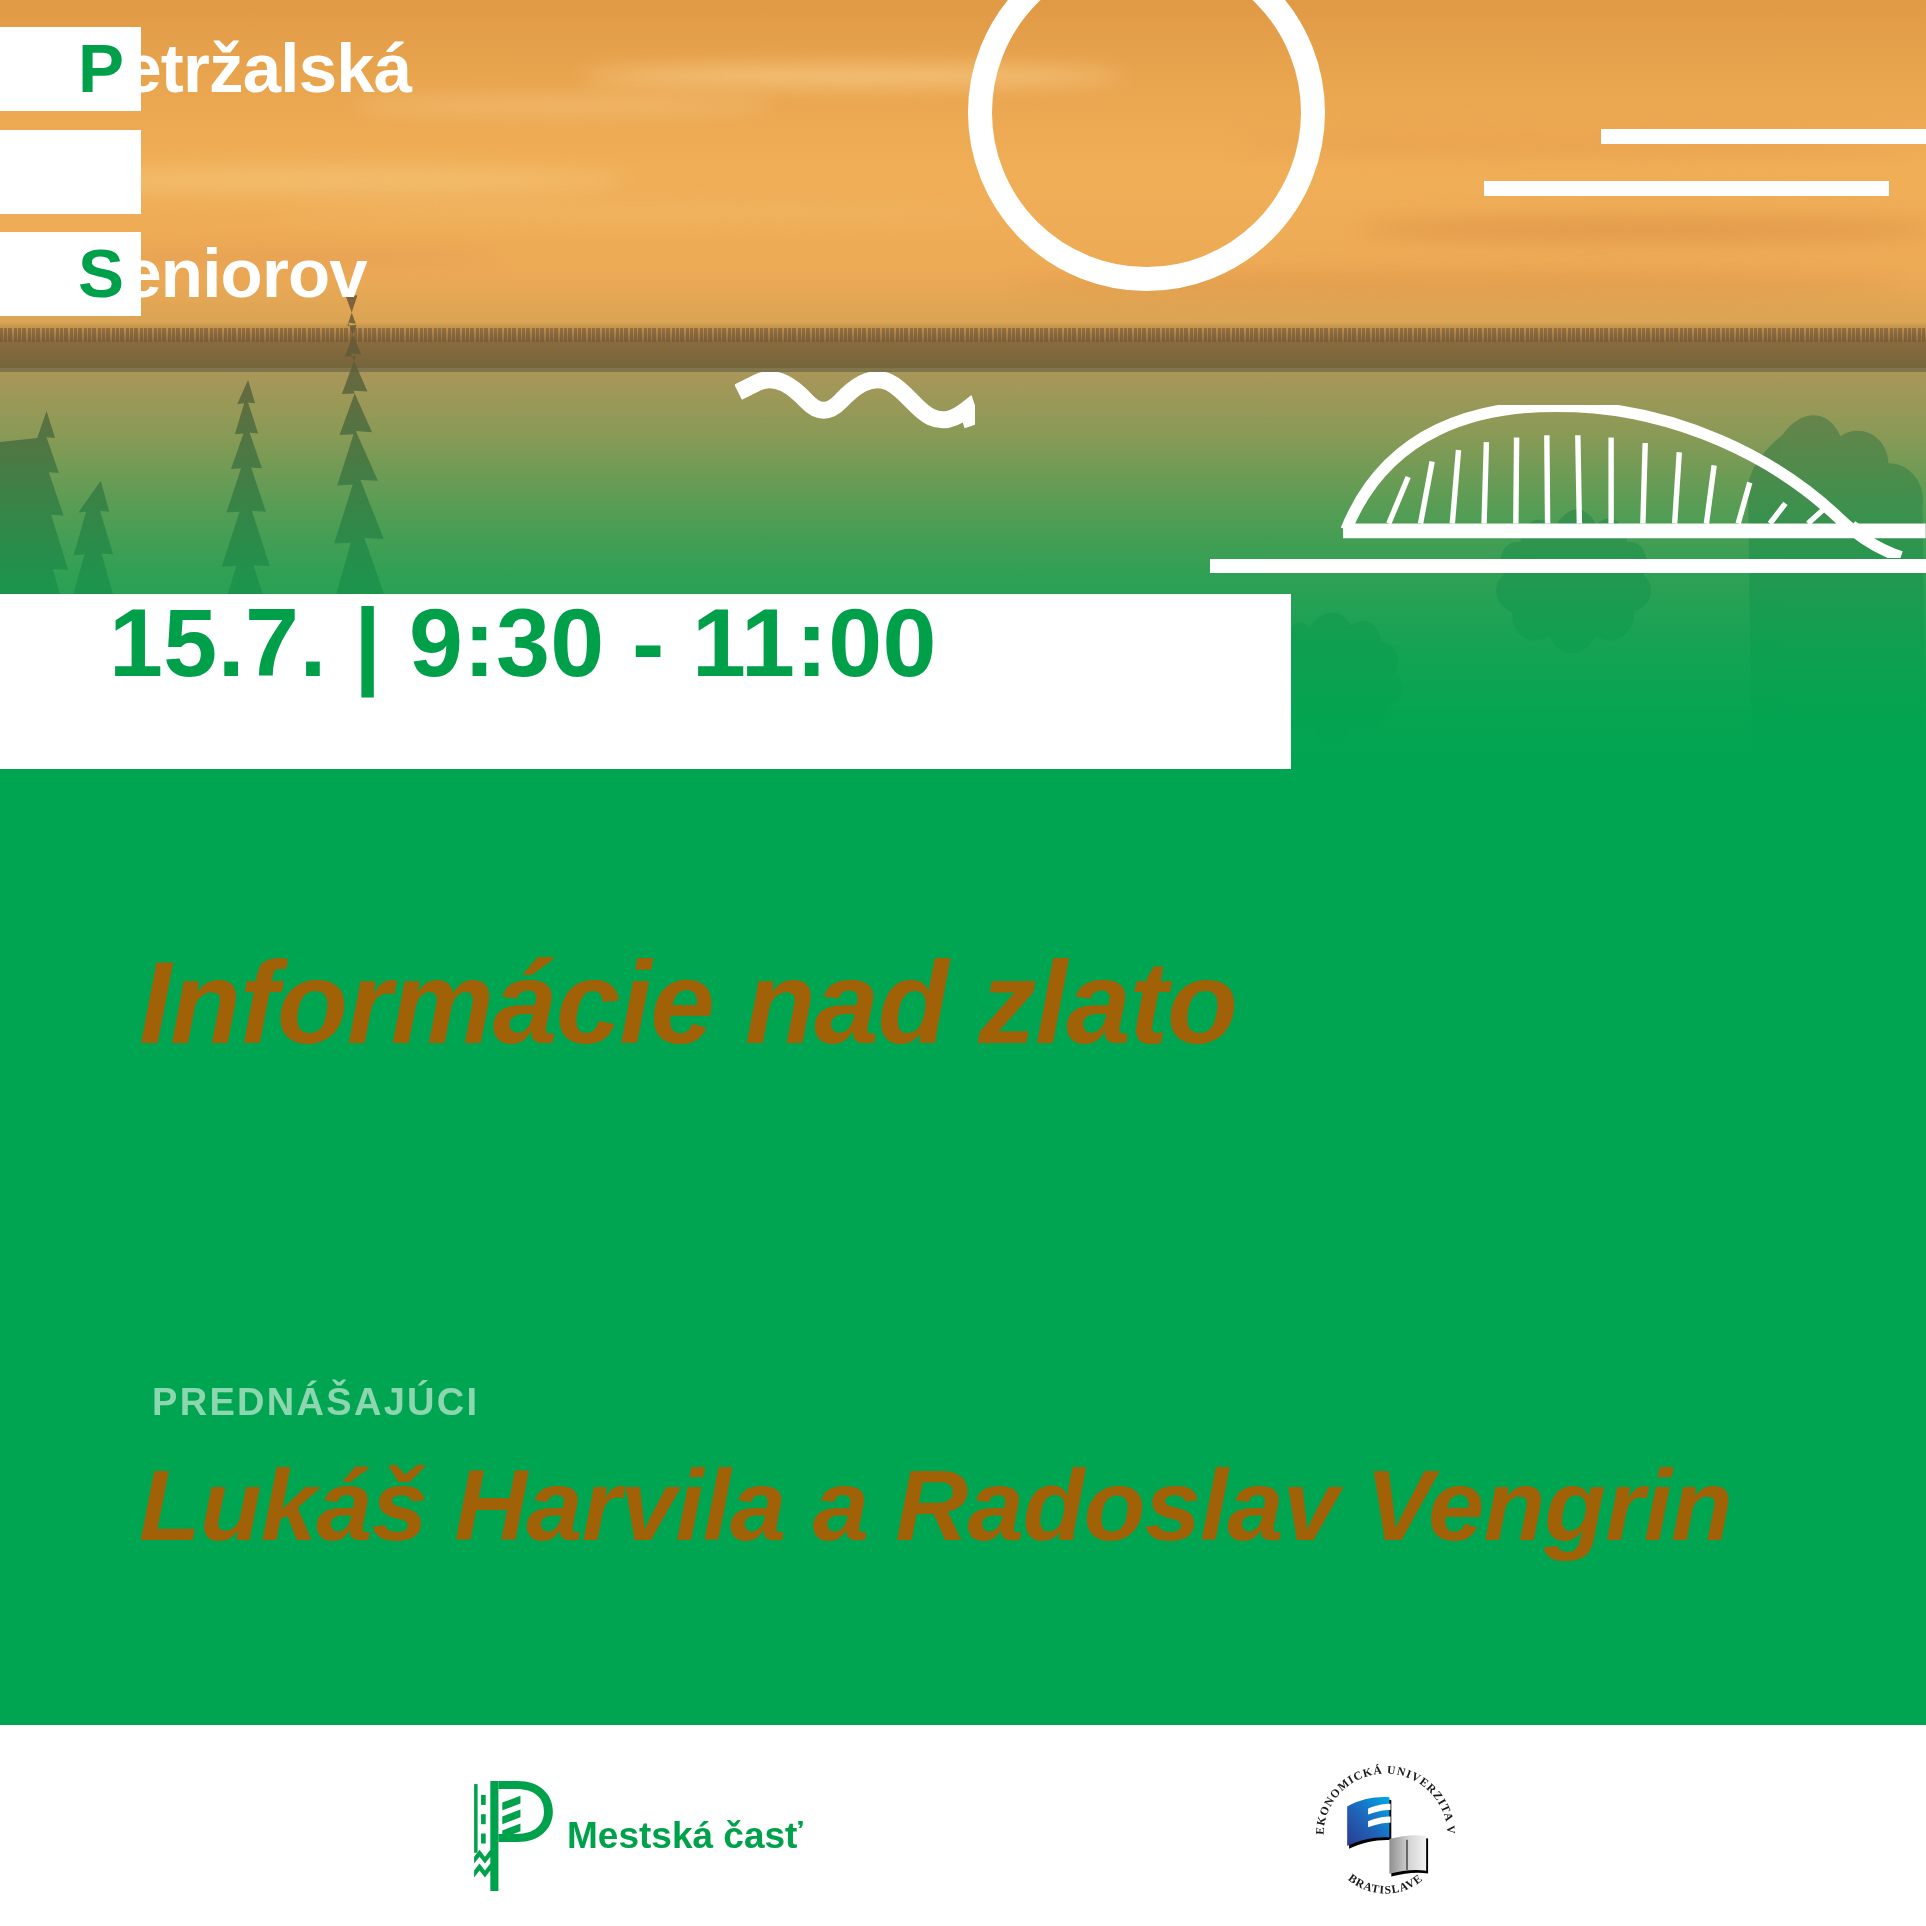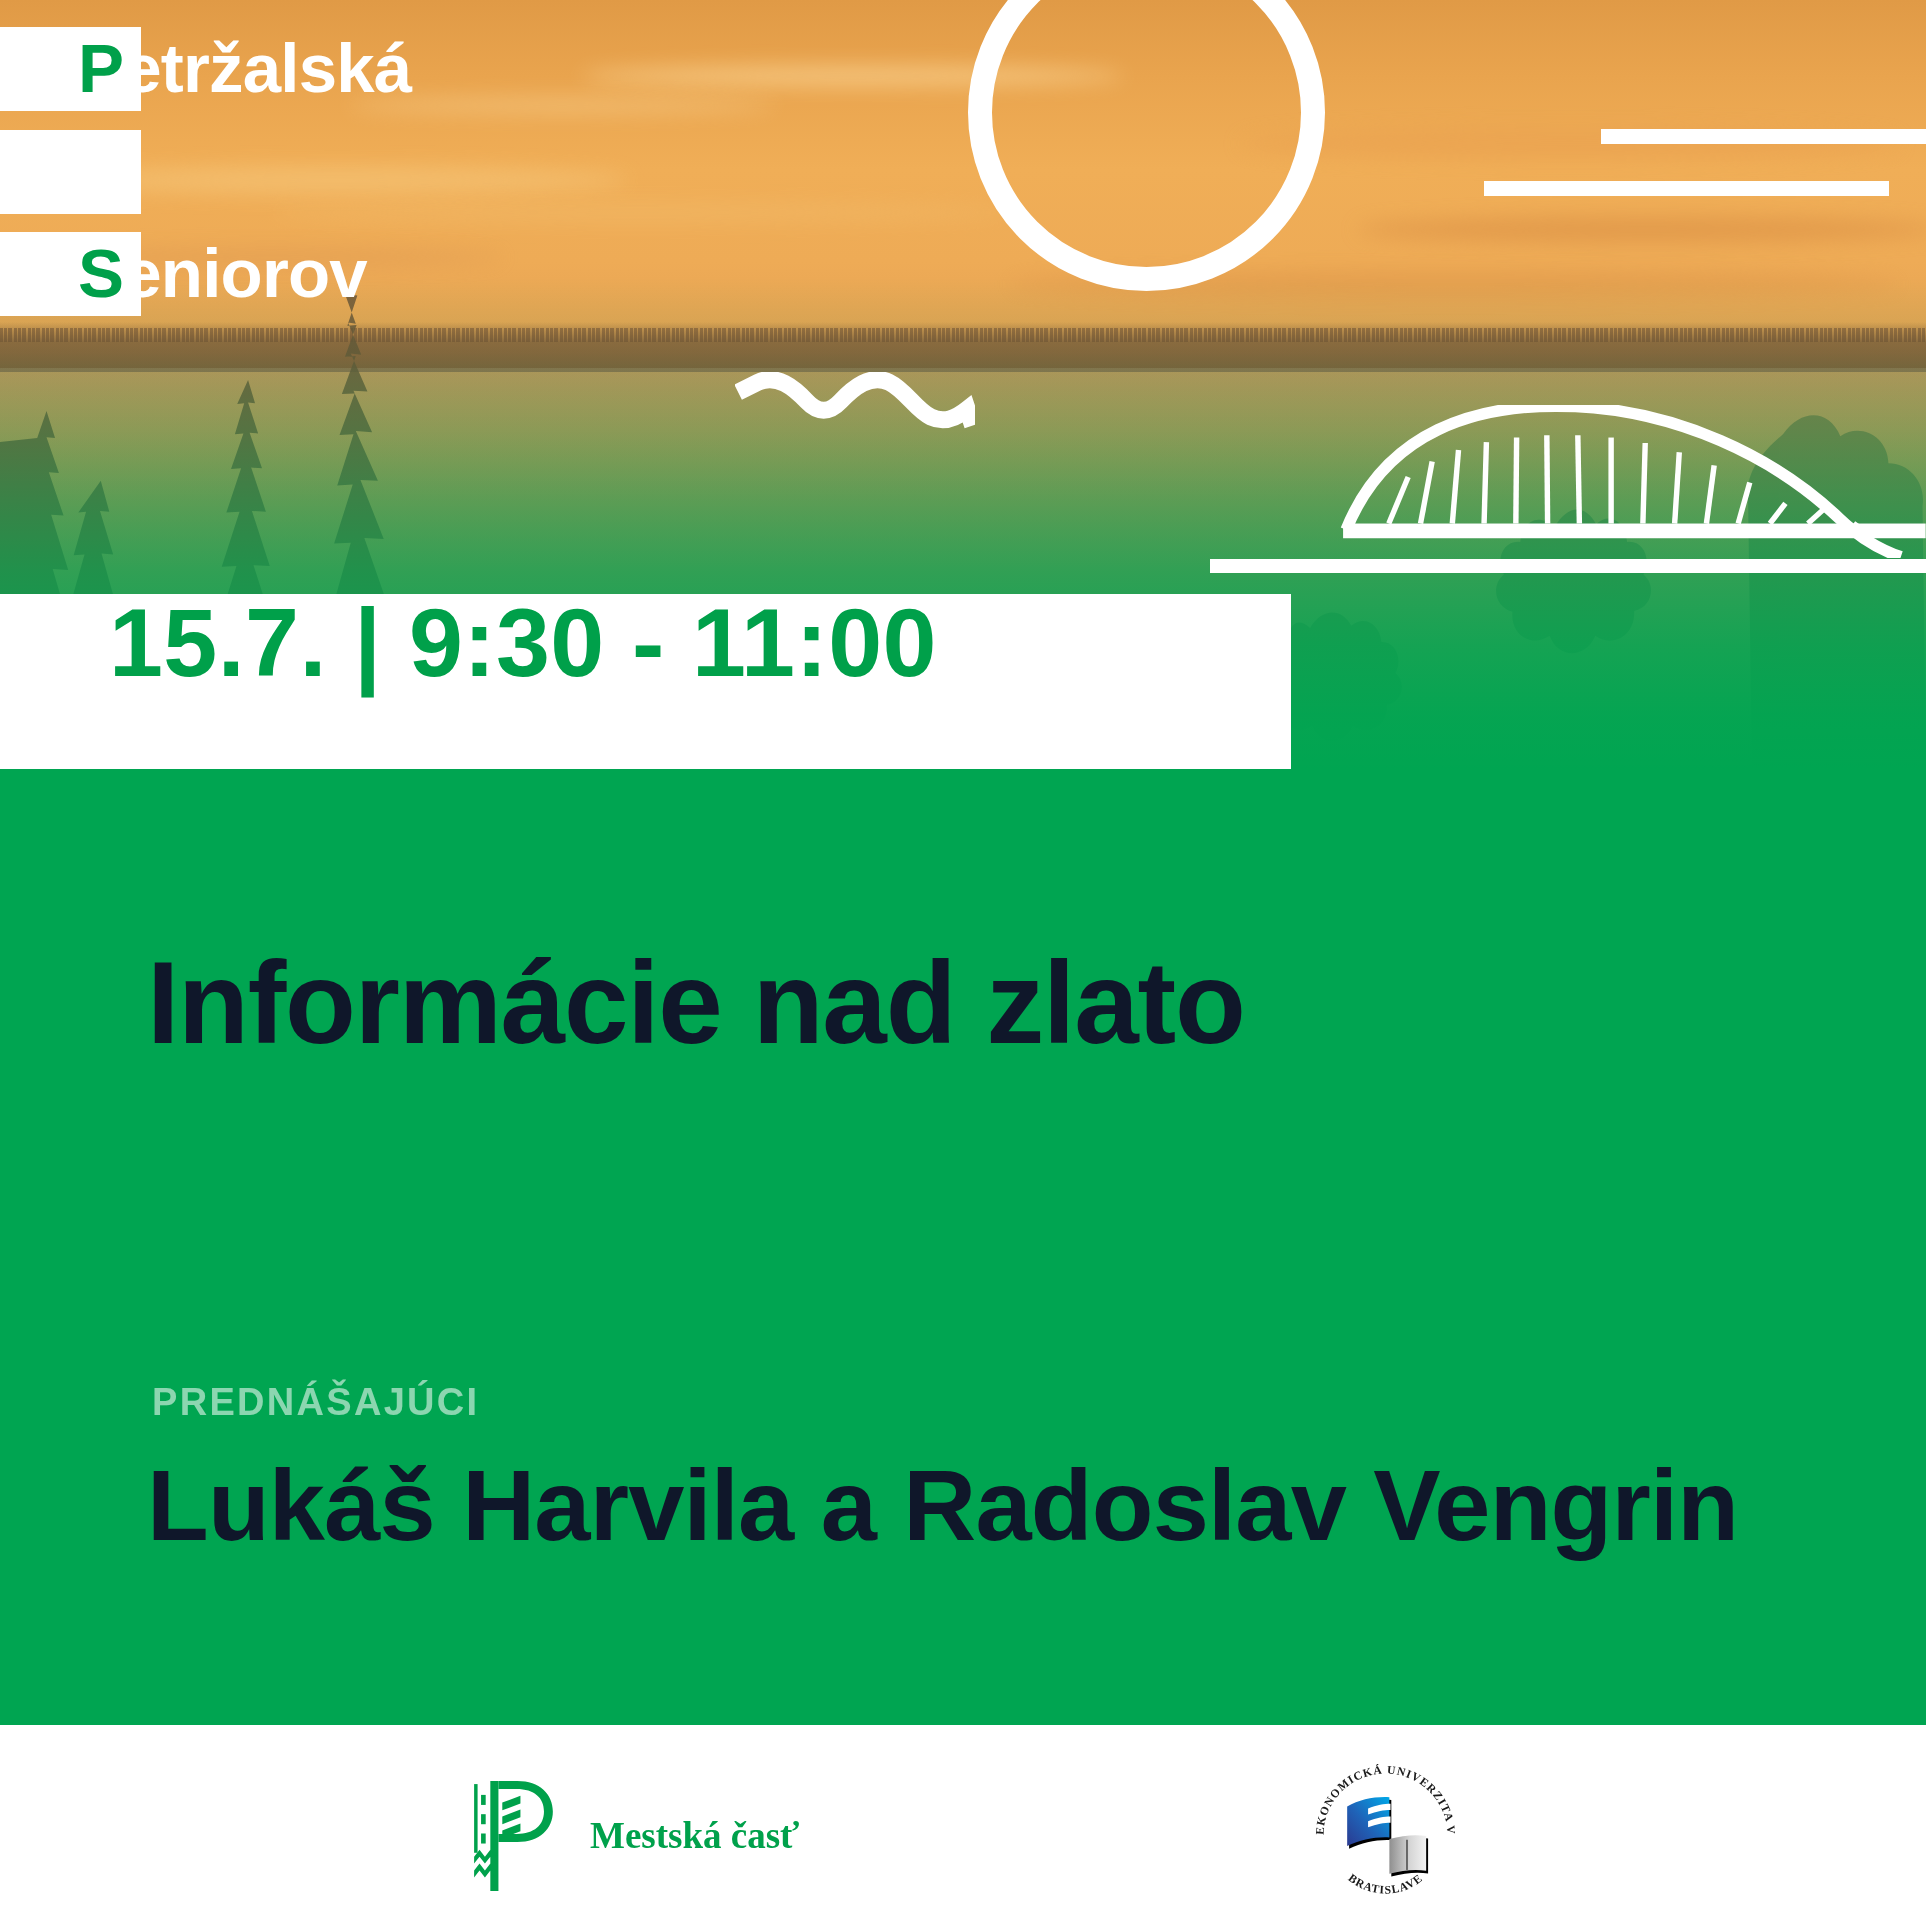--- a/index.html
+++ b/index.html
@@ -188,25 +188,26 @@
     letter-spacing: 2.3px;
     color: rgba(255,255,255,.55);
     white-space: nowrap;
     font-stretch: condensed;
   }
   .kicker-topic   { top: 838px; }
   .kicker-speaker { top: 1381px; }
 
   .headline {
     position: absolute;
-    left: 147px;
-    color: #0f172a;
+    left: 139px;
+    color: #a16207;
     font-weight: 700;
     white-space: nowrap;
     line-height: 1;
+    font-style: italic;
   }
   .headline-topic   { top: 945px; font-size: 116px; letter-spacing: -1.2px; }
   .headline-speaker { top: 1455px; font-size: 101px; letter-spacing: -0.8px; }
 
   
   .footer {
     position: absolute;
     left: 0; top: 1725px;
     width: 1926px;
     height: 201px;
@@ -214,24 +215,23 @@
   }
 
   .logo-petrzalka {
     position: absolute;
     left: 474px; top: 1781px;
     display: flex;
     align-items: center;
   }
   .lp-mark { width: 89px; height: 110px; }
   .lp-text {
-    margin-left: 27px;
+    margin-left: 4px;
     color: #00a14b;
     line-height: 1.06;
-    font-family: Liberation Serif, serif;
   }
   .lp-l1 { font-size: 37px; font-weight: 700; letter-spacing: 0px; }
   .lp-l2 { font-size: 37px; font-weight: 700; letter-spacing: 0px; }
 
   .logo-euba {
     position: absolute;
     left: 1310px; top: 1760px;
     width: 151px; height: 151px;
   }
 </style>

